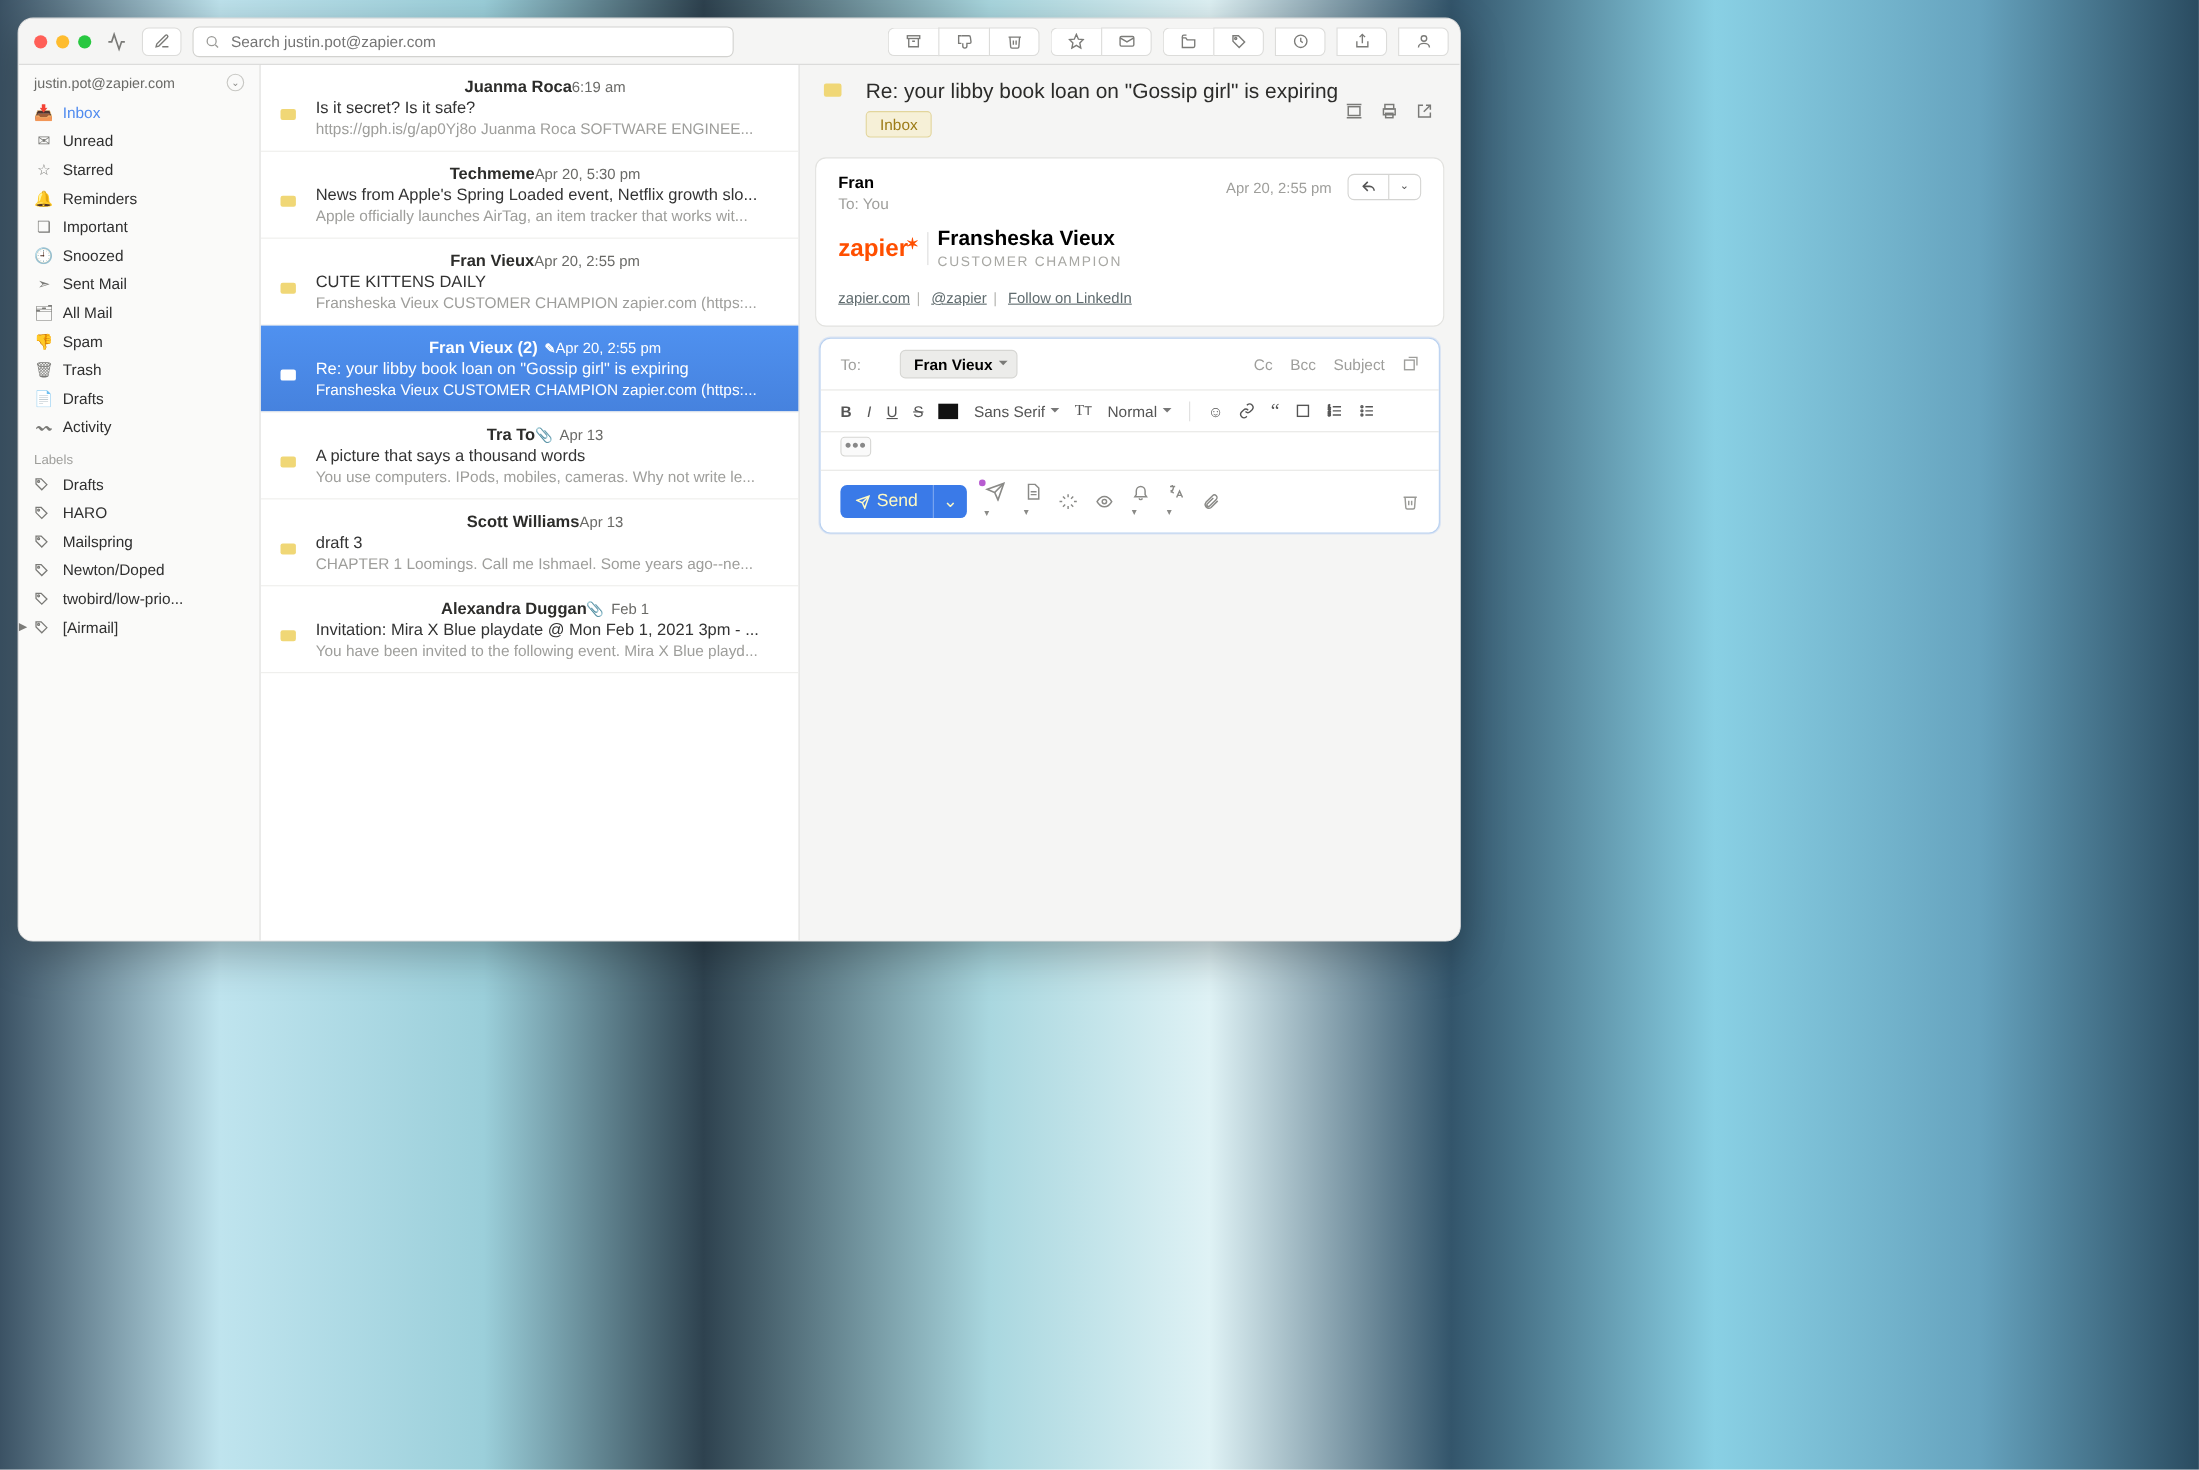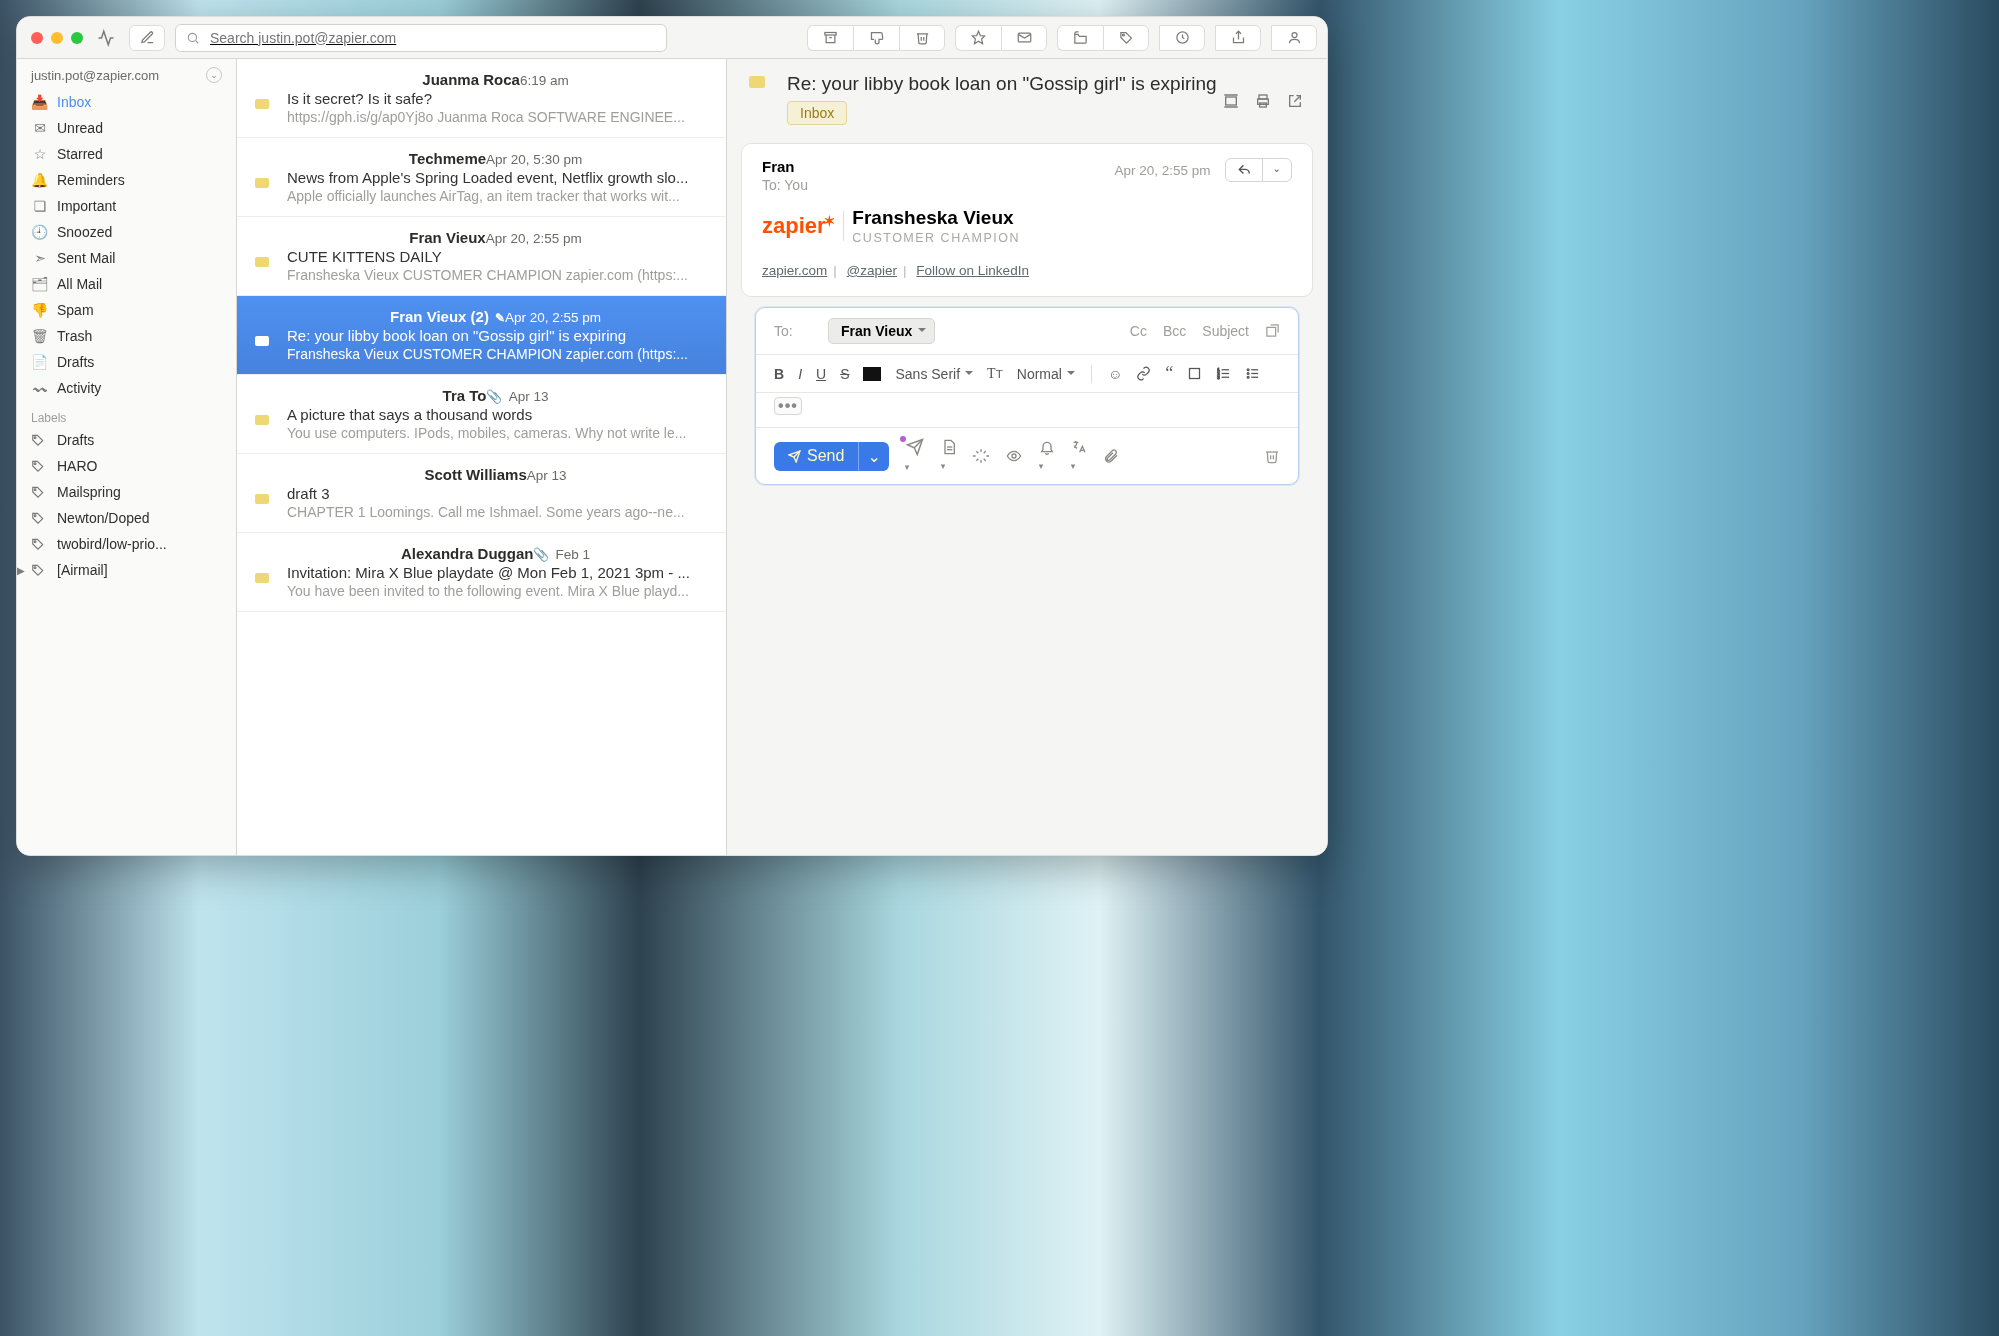--- a/index.html
+++ b/index.html
@@ -49,21 +49,21 @@
   .red{background:#ff5f57;} .yel{background:#febc2e;} .grn{background:#28c840;}
   .tb-btn,.tb-group>div{
     width:46px;height:26px;border:1px solid #dcdcda;border-radius:6px;background:#fff;
     display:flex;align-items:center;justify-content:center;color:#7b7b78;
   }
   .tb-ico{width:26px;height:26px;display:flex;align-items:center;justify-content:center;border-radius:6px;color:#7a7a77;}
   .search{
     flex:0 0 492px;height:28px;background:#fff;border:1px solid #d2d2cf;border-radius:6px;
     display:flex;align-items:center;gap:8px;padding:0 10px;color:#9a9a97;
   }
-  .search input{border:none;outline:none;flex:1;font-size:14px;background:transparent;text-decoration:underline;}
+  .search input{border:none;outline:none;flex:1;font-size:14px;background:transparent;}
   .tb-spacer{flex:1;}
   .tb-group{display:flex;}
   .tb-group>div{border-radius:0;border-right:none;}
   .tb-group>div:first-child{border-radius:6px 0 0 6px;}
   .tb-group>div:last-child{border-radius:0 6px 6px 0;border-right:1px solid #dcdcda;}
   
   .body{flex:1;display:flex;min-height:0;}
   
   .sidebar{width:220px;background:#fafaf9;border-right:1px solid var(--gray-border);display:flex;flex-direction:column;font-size:14px;}
   .acct{display:flex;align-items:center;justify-content:space-between;padding:8px 14px 6px 14px;color:var(--text-lite);font-size:13px;}
@@ -108,21 +108,21 @@
   .sig{display:flex;align-items:stretch;padding:4px 20px 18px;gap:8px;}
   .sig .logo{display:flex;align-items:center;color:var(--orange);font-weight:700;font-size:22px;}
   .sig .logo .ast{font-size:14px;margin-top:-10px;margin-left:-2px;}
   .sig .sep{width:1px;background:#ddd;margin:4px 0;}
   .sig .who .n{font-size:19px;font-weight:600;}
   .sig .who .t{font-size:12.5px;letter-spacing:1.5px;color:#a8a8a4;margin-top:2px;}
   .sig-links{padding:0 20px 18px;font-size:13.5px;}
   .sig-links a{color:#5f6b6e;text-decoration:underline;}
   .sig-links .d{color:#b7b7b3;margin:0 6px;}
   
-  .compose{background:#fff;margin:10px 28px 14px;border:1px solid #b9d1f0;border-radius:10px;box-shadow:0 0 0 1px rgba(80,139,239,.15);display:flex;flex-direction:column;}
+  .compose{background:#fff;margin:10px 18px 14px;border:1px solid #b9d1f0;border-radius:10px;box-shadow:0 0 0 1px rgba(80,139,239,.15);display:flex;flex-direction:column;}
   .c-row{display:flex;align-items:center;padding:10px 18px;border-bottom:1px solid #e7e7e4;font-size:14px;}
   .c-row .lab{width:54px;color:var(--text-xlite);}
   .chip{background:#ececea;border:1px solid #d6d6d3;border-radius:5px;padding:4px 22px 4px 12px;font-weight:600;position:relative;}
   .chip::after{content:"";position:absolute;right:8px;top:9px;border:4px solid transparent;border-top-color:#7a7a77;}
   .c-extras{margin-left:auto;display:flex;gap:16px;color:var(--text-xlite);}
   .c-from-right{margin-left:auto;font-style:italic;font-family:Georgia,serif;color:#9a9a96;font-size:18px;}
   .fmt{display:flex;align-items:center;gap:14px;padding:8px 18px;border-bottom:1px solid #e7e7e4;color:#555;font-size:14px;}
   .fmt .swatch{width:18px;height:14px;background:#111;}
   .fmt .sel{display:flex;align-items:center;gap:5px;}
   .fmt .sel::after{content:"";border:4px solid transparent;border-top-color:#777;margin-top:3px;}

